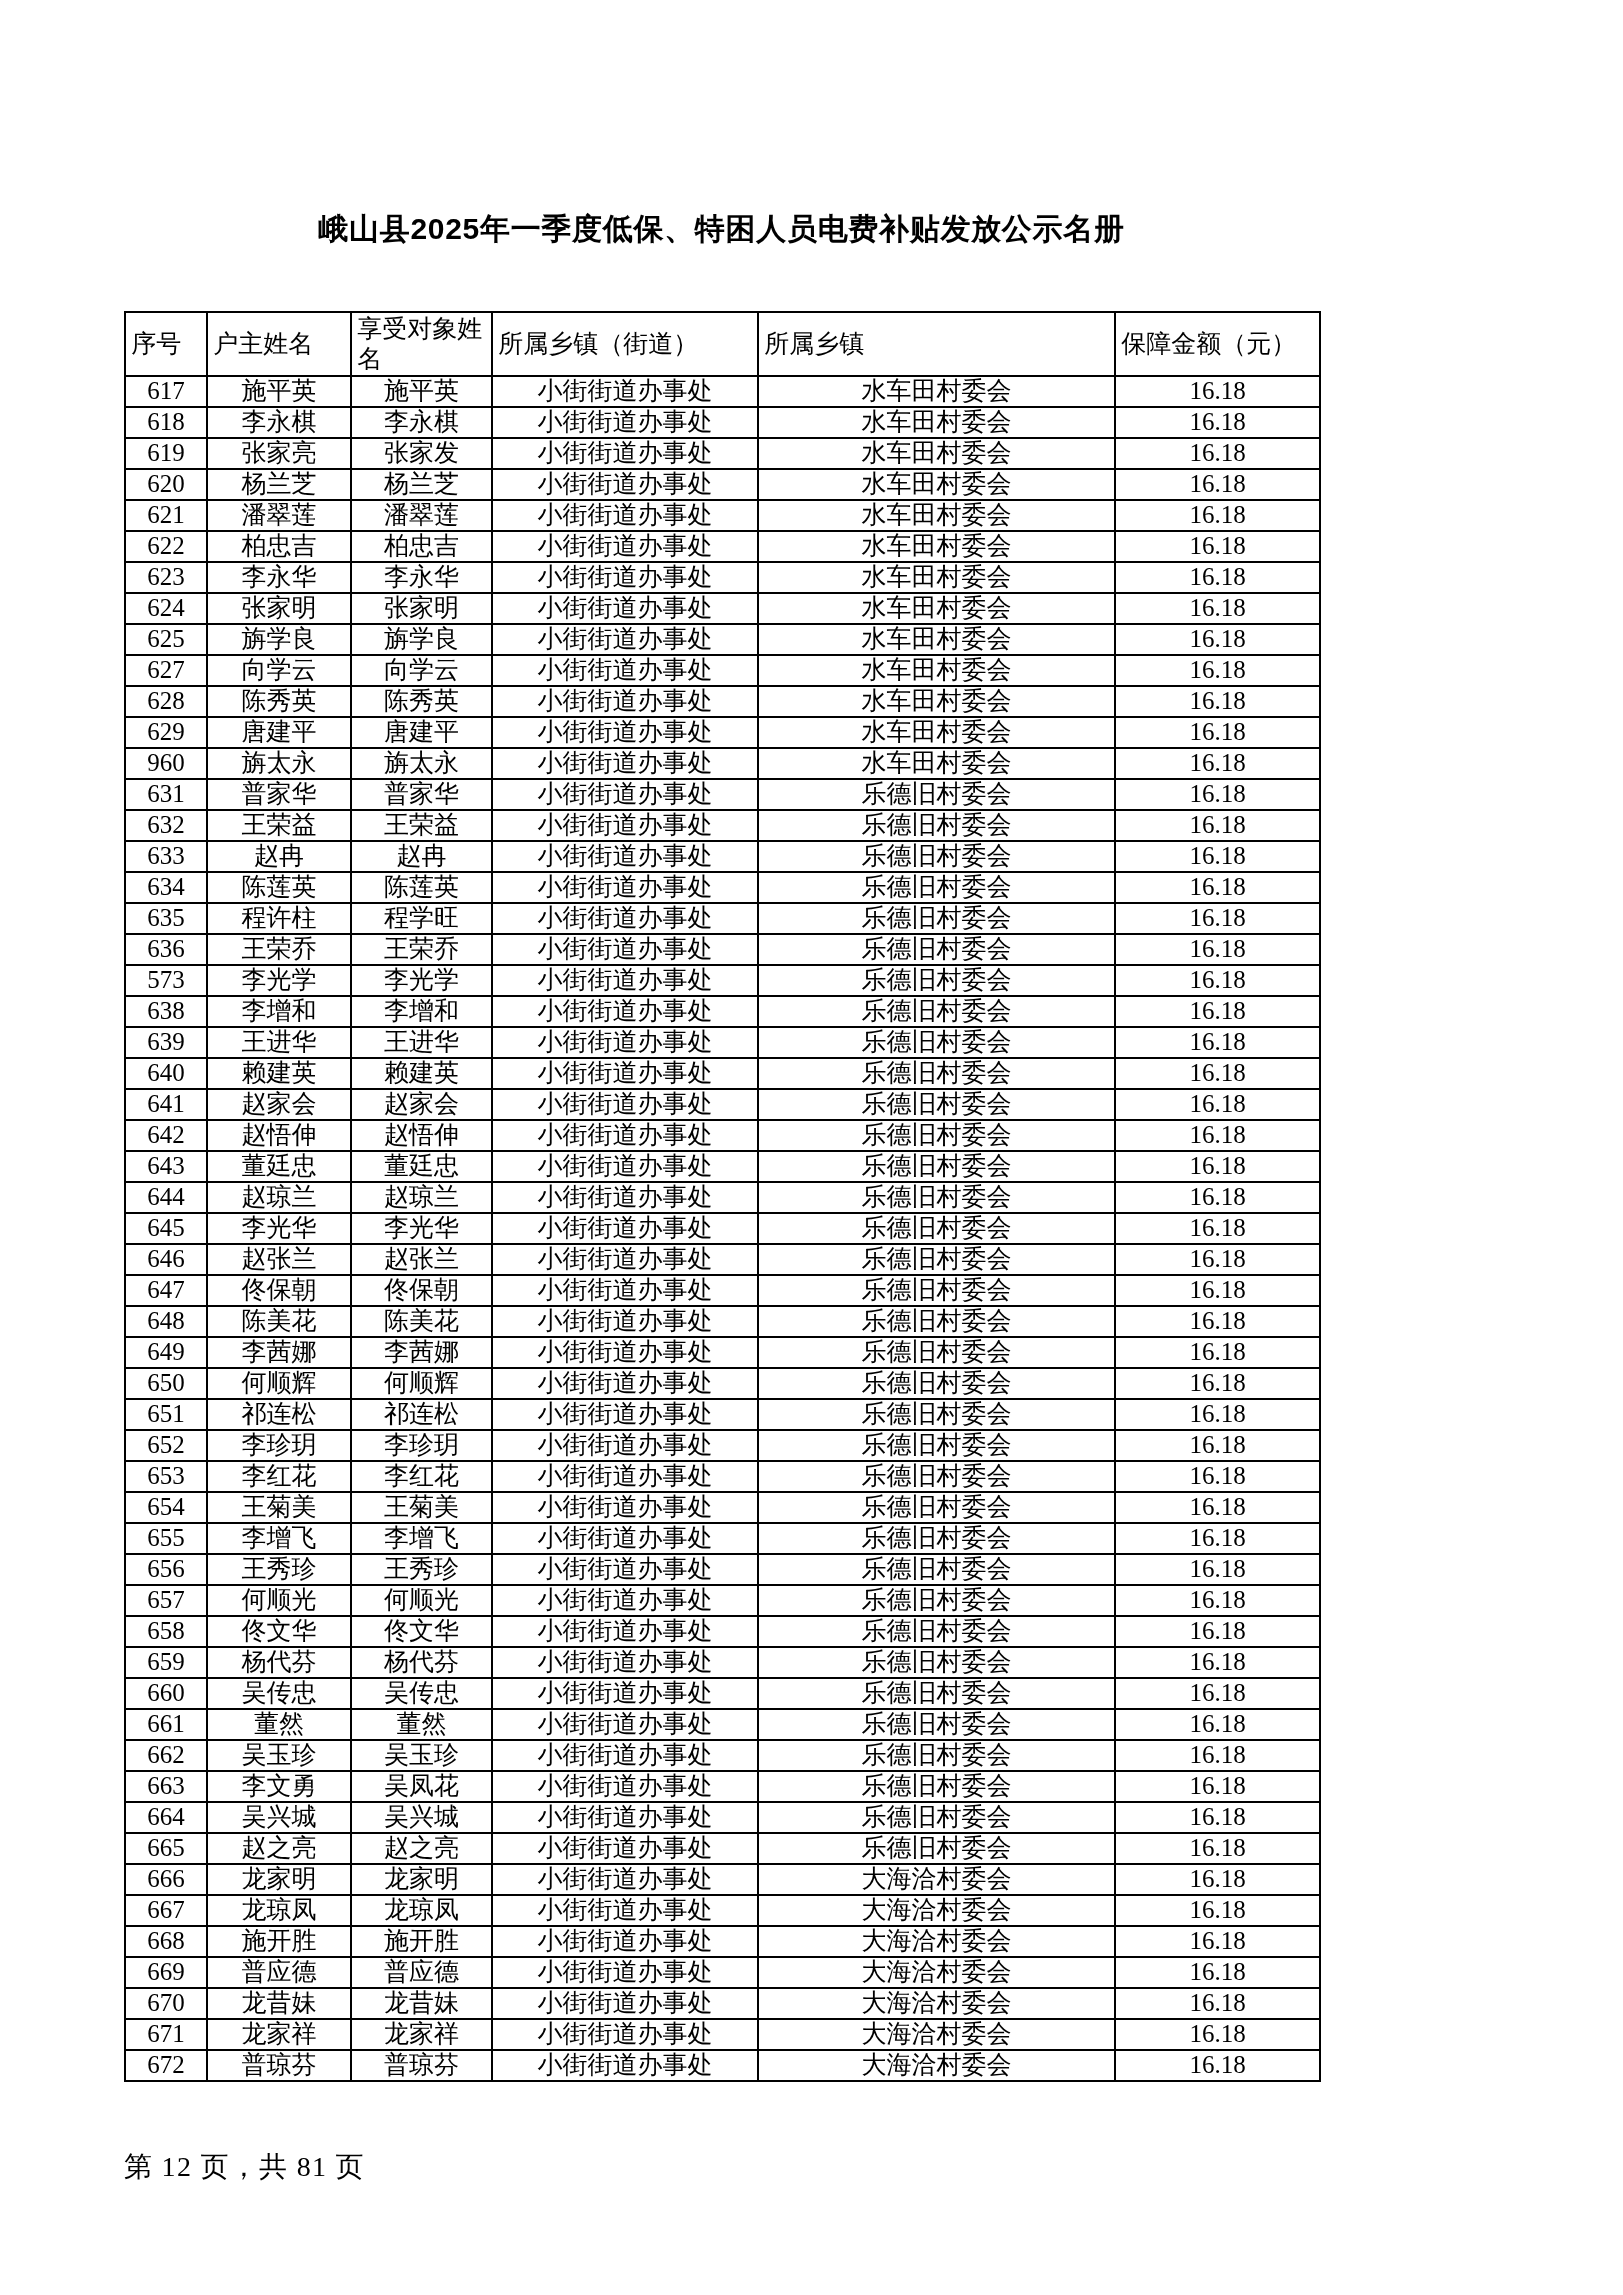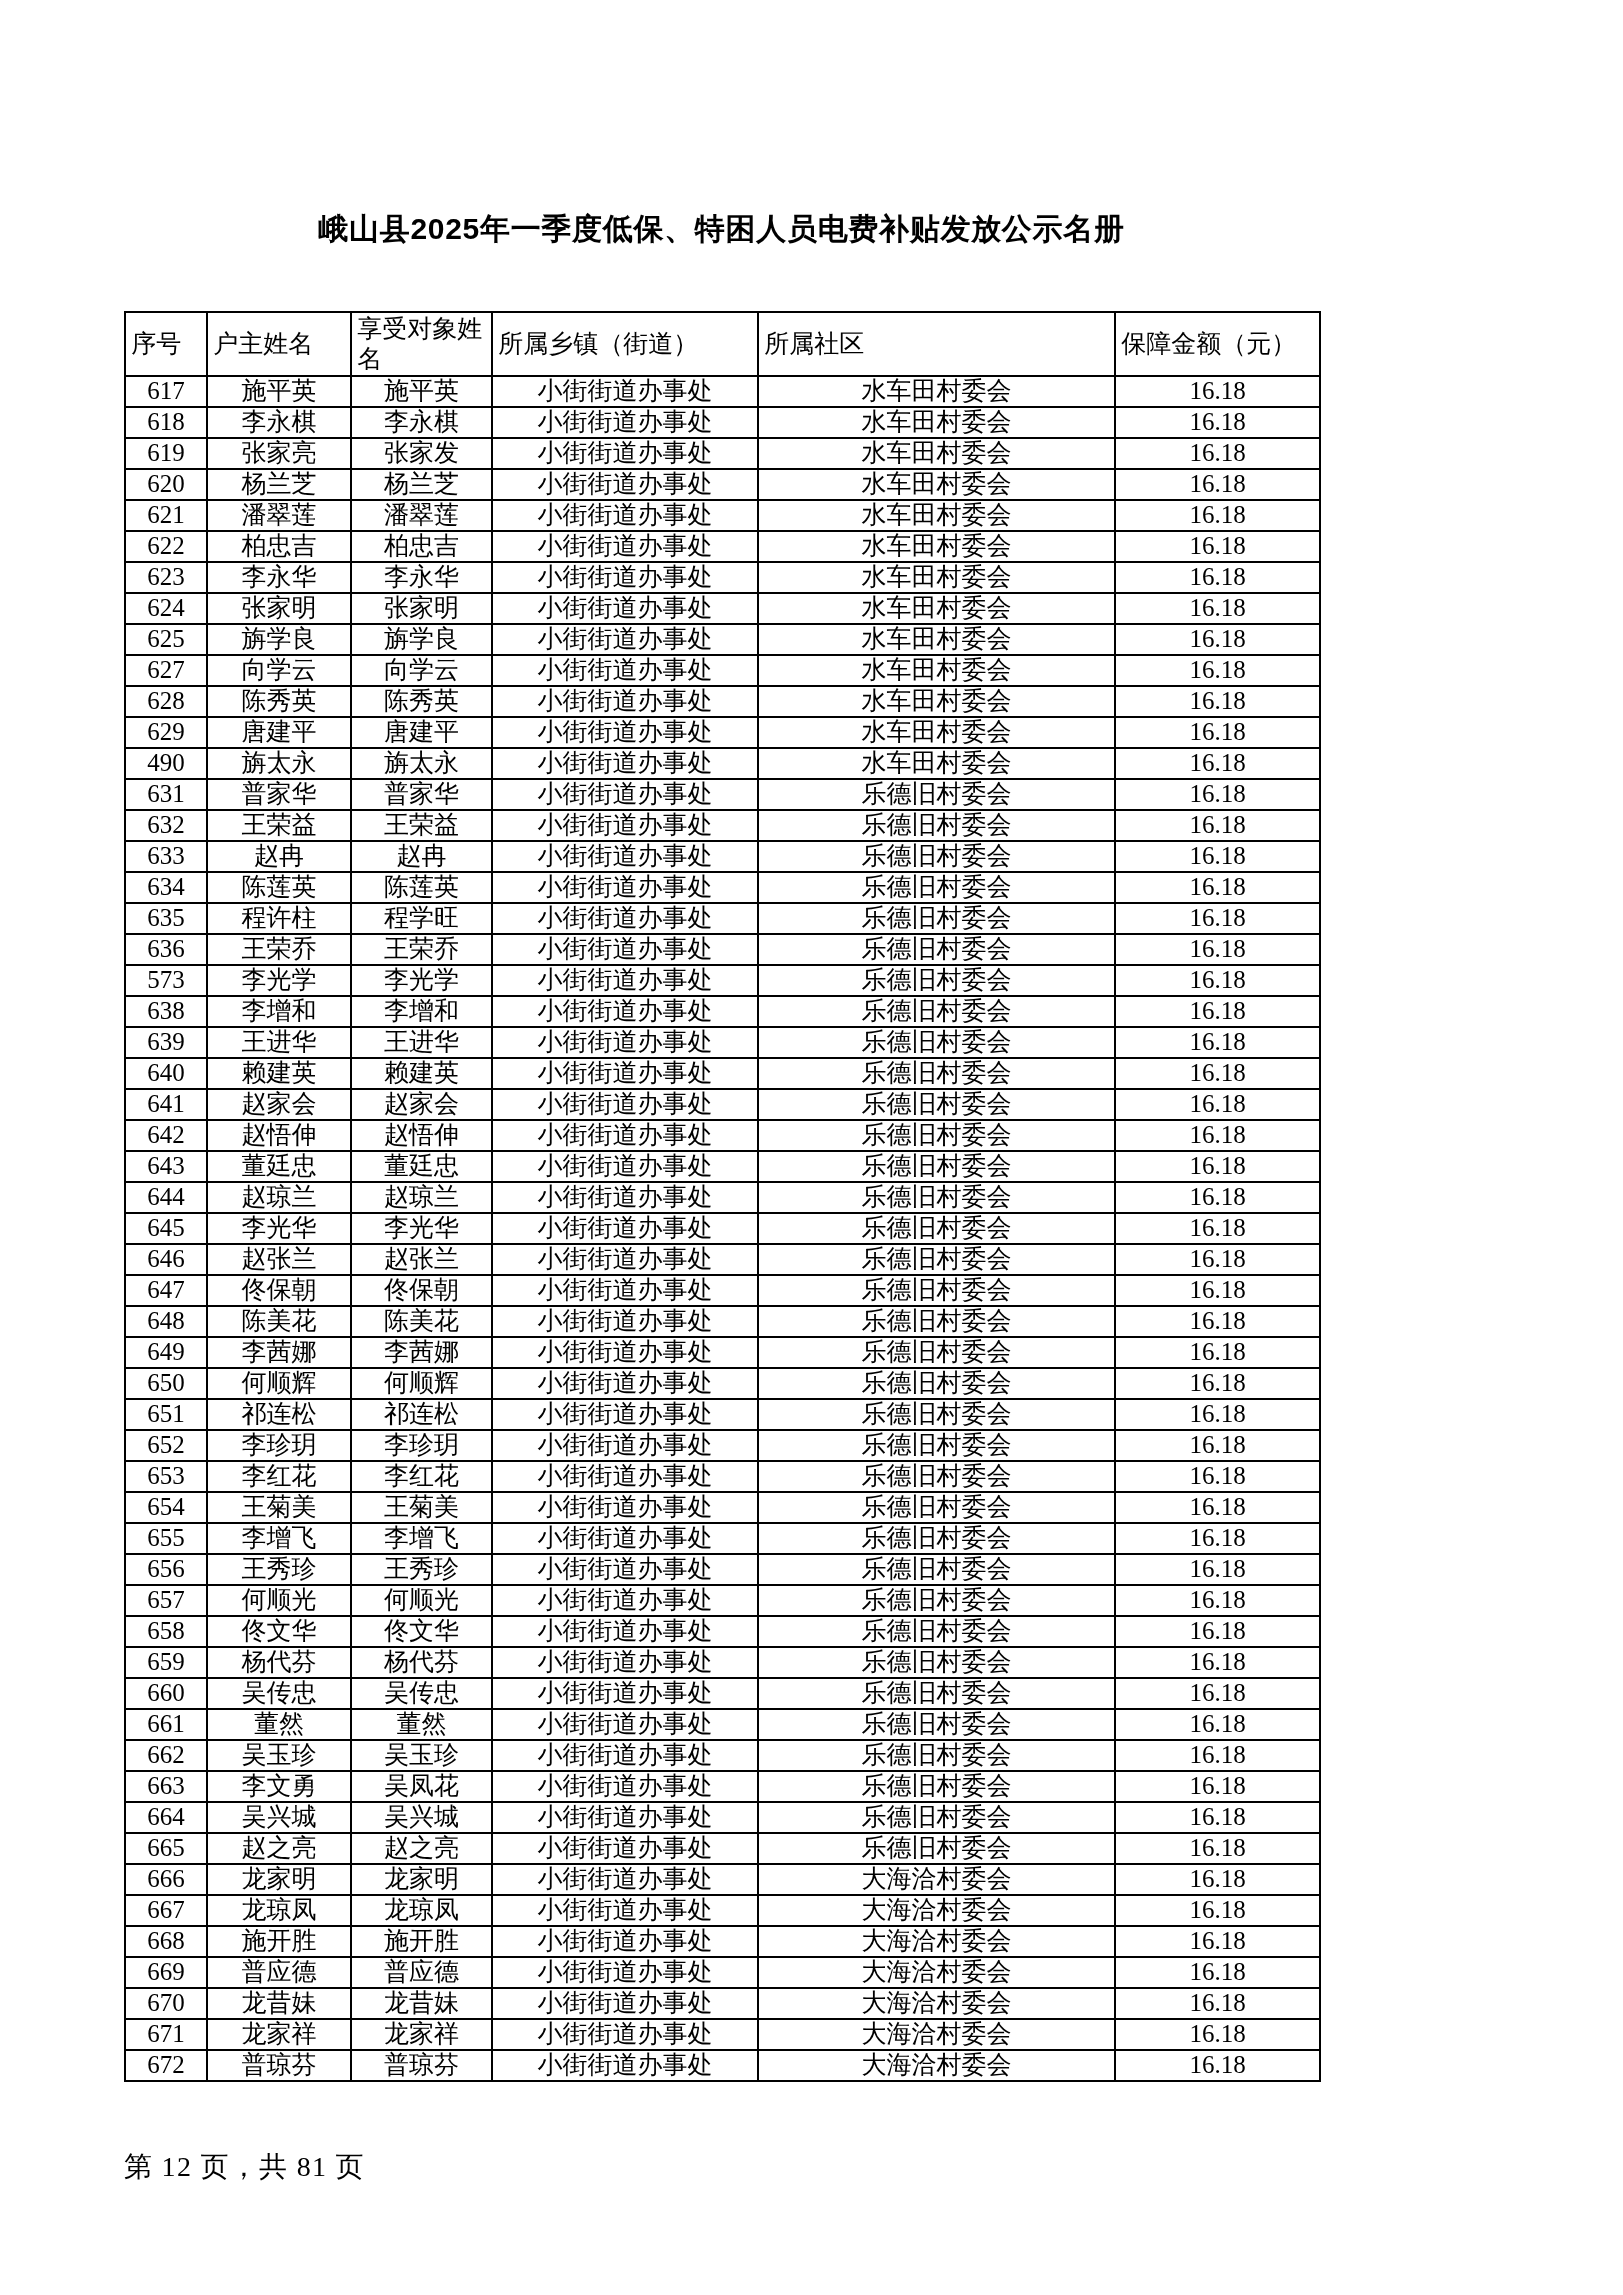--- a/index.html
+++ b/index.html
@@ -76,21 +76,21 @@
     <col style="width:266px">
     <col style="width:357px">
     <col style="width:205px">
   </colgroup>
   <thead>
     <tr>
         <th>序号</th>
         <th>户主姓名</th>
         <th>享受对象姓名</th>
         <th>所属乡镇（街道）</th>
-        <th>所属社区</th>
+        <th>所属乡镇</th>
         <th>保障金额（元）</th>
       </tr>
   </thead>
   <tbody>
       <tr>
         <td>617</td>
         <td>施平英</td>
         <td>施平英</td>
         <td>小街街道办事处</td>
         <td>水车田村委会</td>
@@ -178,21 +178,21 @@
       </tr>
       <tr>
         <td>629</td>
         <td>唐建平</td>
         <td>唐建平</td>
         <td>小街街道办事处</td>
         <td>水车田村委会</td>
         <td>16.18</td>
       </tr>
       <tr>
-        <td>490</td>
+        <td>960</td>
         <td>旃太永</td>
         <td>旃太永</td>
         <td>小街街道办事处</td>
         <td>水车田村委会</td>
         <td>16.18</td>
       </tr>
       <tr>
         <td>631</td>
         <td>普家华</td>
         <td>普家华</td>

